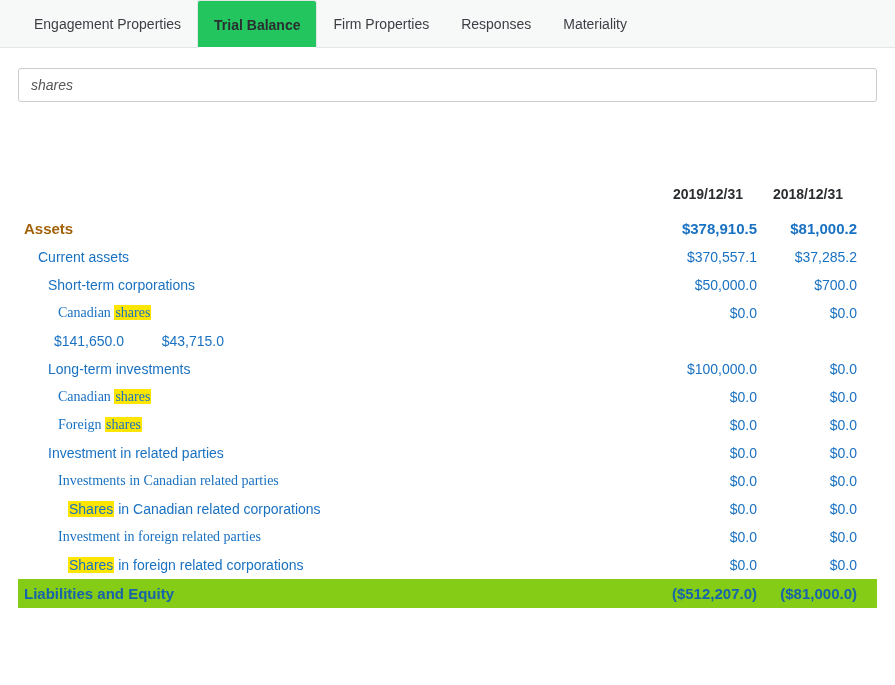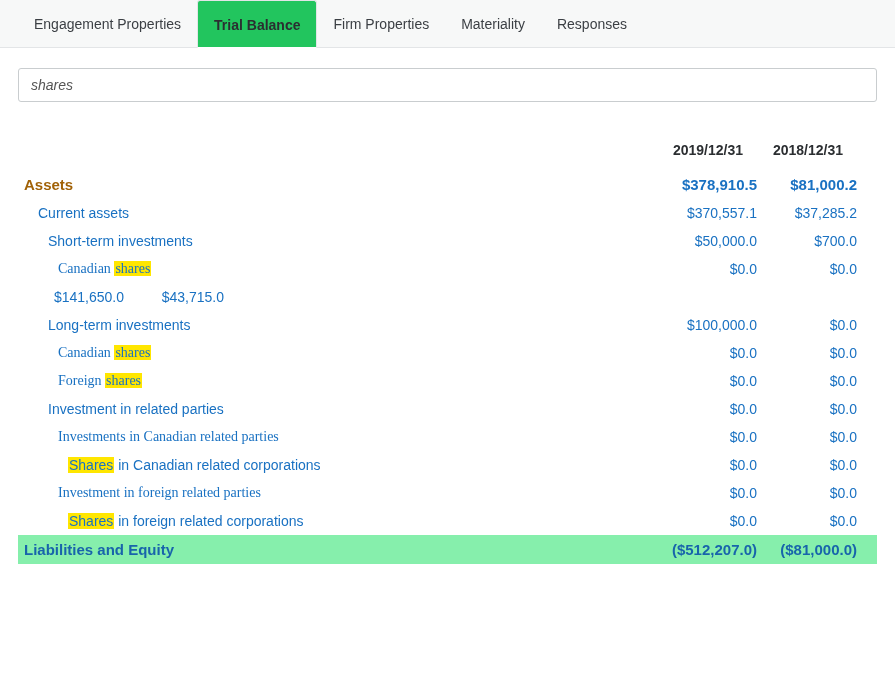--- a/index.html
+++ b/index.html
@@ -5,46 +5,46 @@
   * { box-sizing: border-box; margin: 0; padding: 0; }
   html, body { width: 895px; height: 685px; font-family: "Segoe UI", "Helvetica Neue", Arial, sans-serif; background: #fff; color: #333; overflow: hidden; }
   .tabbar { display: flex; background: #f7f8f8; border-bottom: 1px solid #e3e5e7; padding-left: 18px; }
   .tab { padding: 16px 16px 14px; font-size: 14px; color: #3b3f44; cursor: pointer; white-space: nowrap; }
   .tab.active { background: #22c55e; border: 1px solid #e3e5e7; border-bottom-color: #fff; margin-bottom: -1px; border-radius: 3px 3px 0 0; font-weight: 600; color: #2b2e31; }
   .content { padding: 20px 18px 0; }
   .search-box { width: 100%; border: 1px solid #c9cdcf; border-radius: 3px; padding: 8px 12px; font-size: 14px; font-style: italic; color: #555; outline: none; }
   .grid-wrap { margin-top: 40px; }
   .grid-head { display: flex; padding: 0 34px 12px 6px; }
   .grid-head .spacer { flex: 1; }
-  .col-h { width: 100px; text-align: right; font-weight: 700; color: #2b2e31; font-size: 14px; }
+  .col-h { width: 100px; text-align: right; font-weight: 700; color: #2b2e31; font-size: 14px; margin-top: 44px; }
   .grid-body { height: 400px; overflow-y: scroll; padding-bottom: 4px; }
   .grid-body::-webkit-scrollbar { width: 14px; }
   .grid-body::-webkit-scrollbar-thumb { background: #bfc3c6; border: 3px solid #fff; border-radius: 8px; }
   .row { display: flex; align-items: center; padding: 6px 20px 6px 6px; font-size: 14px; color: #1971c2; cursor: pointer; }
   .row .label { flex: 1; white-space: nowrap; overflow: hidden; text-overflow: ellipsis; }
   .row .val { width: 100px; text-align: right; white-space: nowrap; }
   .row.level0 { font-weight: 700; font-size: 15px; }
   .row.level0 .label { color: #a16207; }
   .row.level1 .label { padding-left: 14px; }
   .row.level2 .label { padding-left: 24px; }
   .row.level3 .label { padding-left: 34px; font-family: Liberation Serif, serif; }
   .row.level4 .label { padding-left: 44px; }
-  .row.section { background: #86efac; }
+  .row.section { background: #84cc16; }
   .row.section .label, .row.section .val { color: #1864ab; font-weight: 700; }
   mark { background: #ffe600; color: inherit; padding: 0 1px; }
 </style>
 </head>
 <body>
 
 <div class="tabbar" id="tabbar">
     <div class="tab">Engagement Properties</div>
     <div class="tab active">Trial Balance</div>
     <div class="tab">Firm Properties</div>
+    <div class="tab">Responses</div>
     <div class="tab">Materiality</div>
-    <div class="tab">Responses</div>
   </div>
 
 <div class="content">
   <input class="search-box" value="shares" style="">
   <div class="grid-wrap">
     <div class="grid-head">
       <div class="spacer"></div>
       <div class="col-h">2019/12/31</div>
       <div class="col-h">2018/12/31</div>
     </div>
@@ -53,21 +53,21 @@
           <div class="label">Assets</div>
           <div class="val">$378,910.5</div>
           <div class="val">$81,000.2</div>
         </div>
         <div class="row level1">
           <div class="label">Current assets</div>
           <div class="val">$370,557.1</div>
           <div class="val">$37,285.2</div>
         </div>
         <div class="row level2">
-          <div class="label">Short-term investments</div>
+          <div class="label">Short-term corporations</div>
           <div class="val">$50,000.0</div>
           <div class="val">$700.0</div>
         </div>
         <div class="row level3">
           <div class="label">Canadian <mark>shares</mark></div>
           <div class="val">$0.0</div>
           <div class="val">$0.0</div>
         </div>
         <div class="row level1">
           <div class="val">$141,650.0</div>

